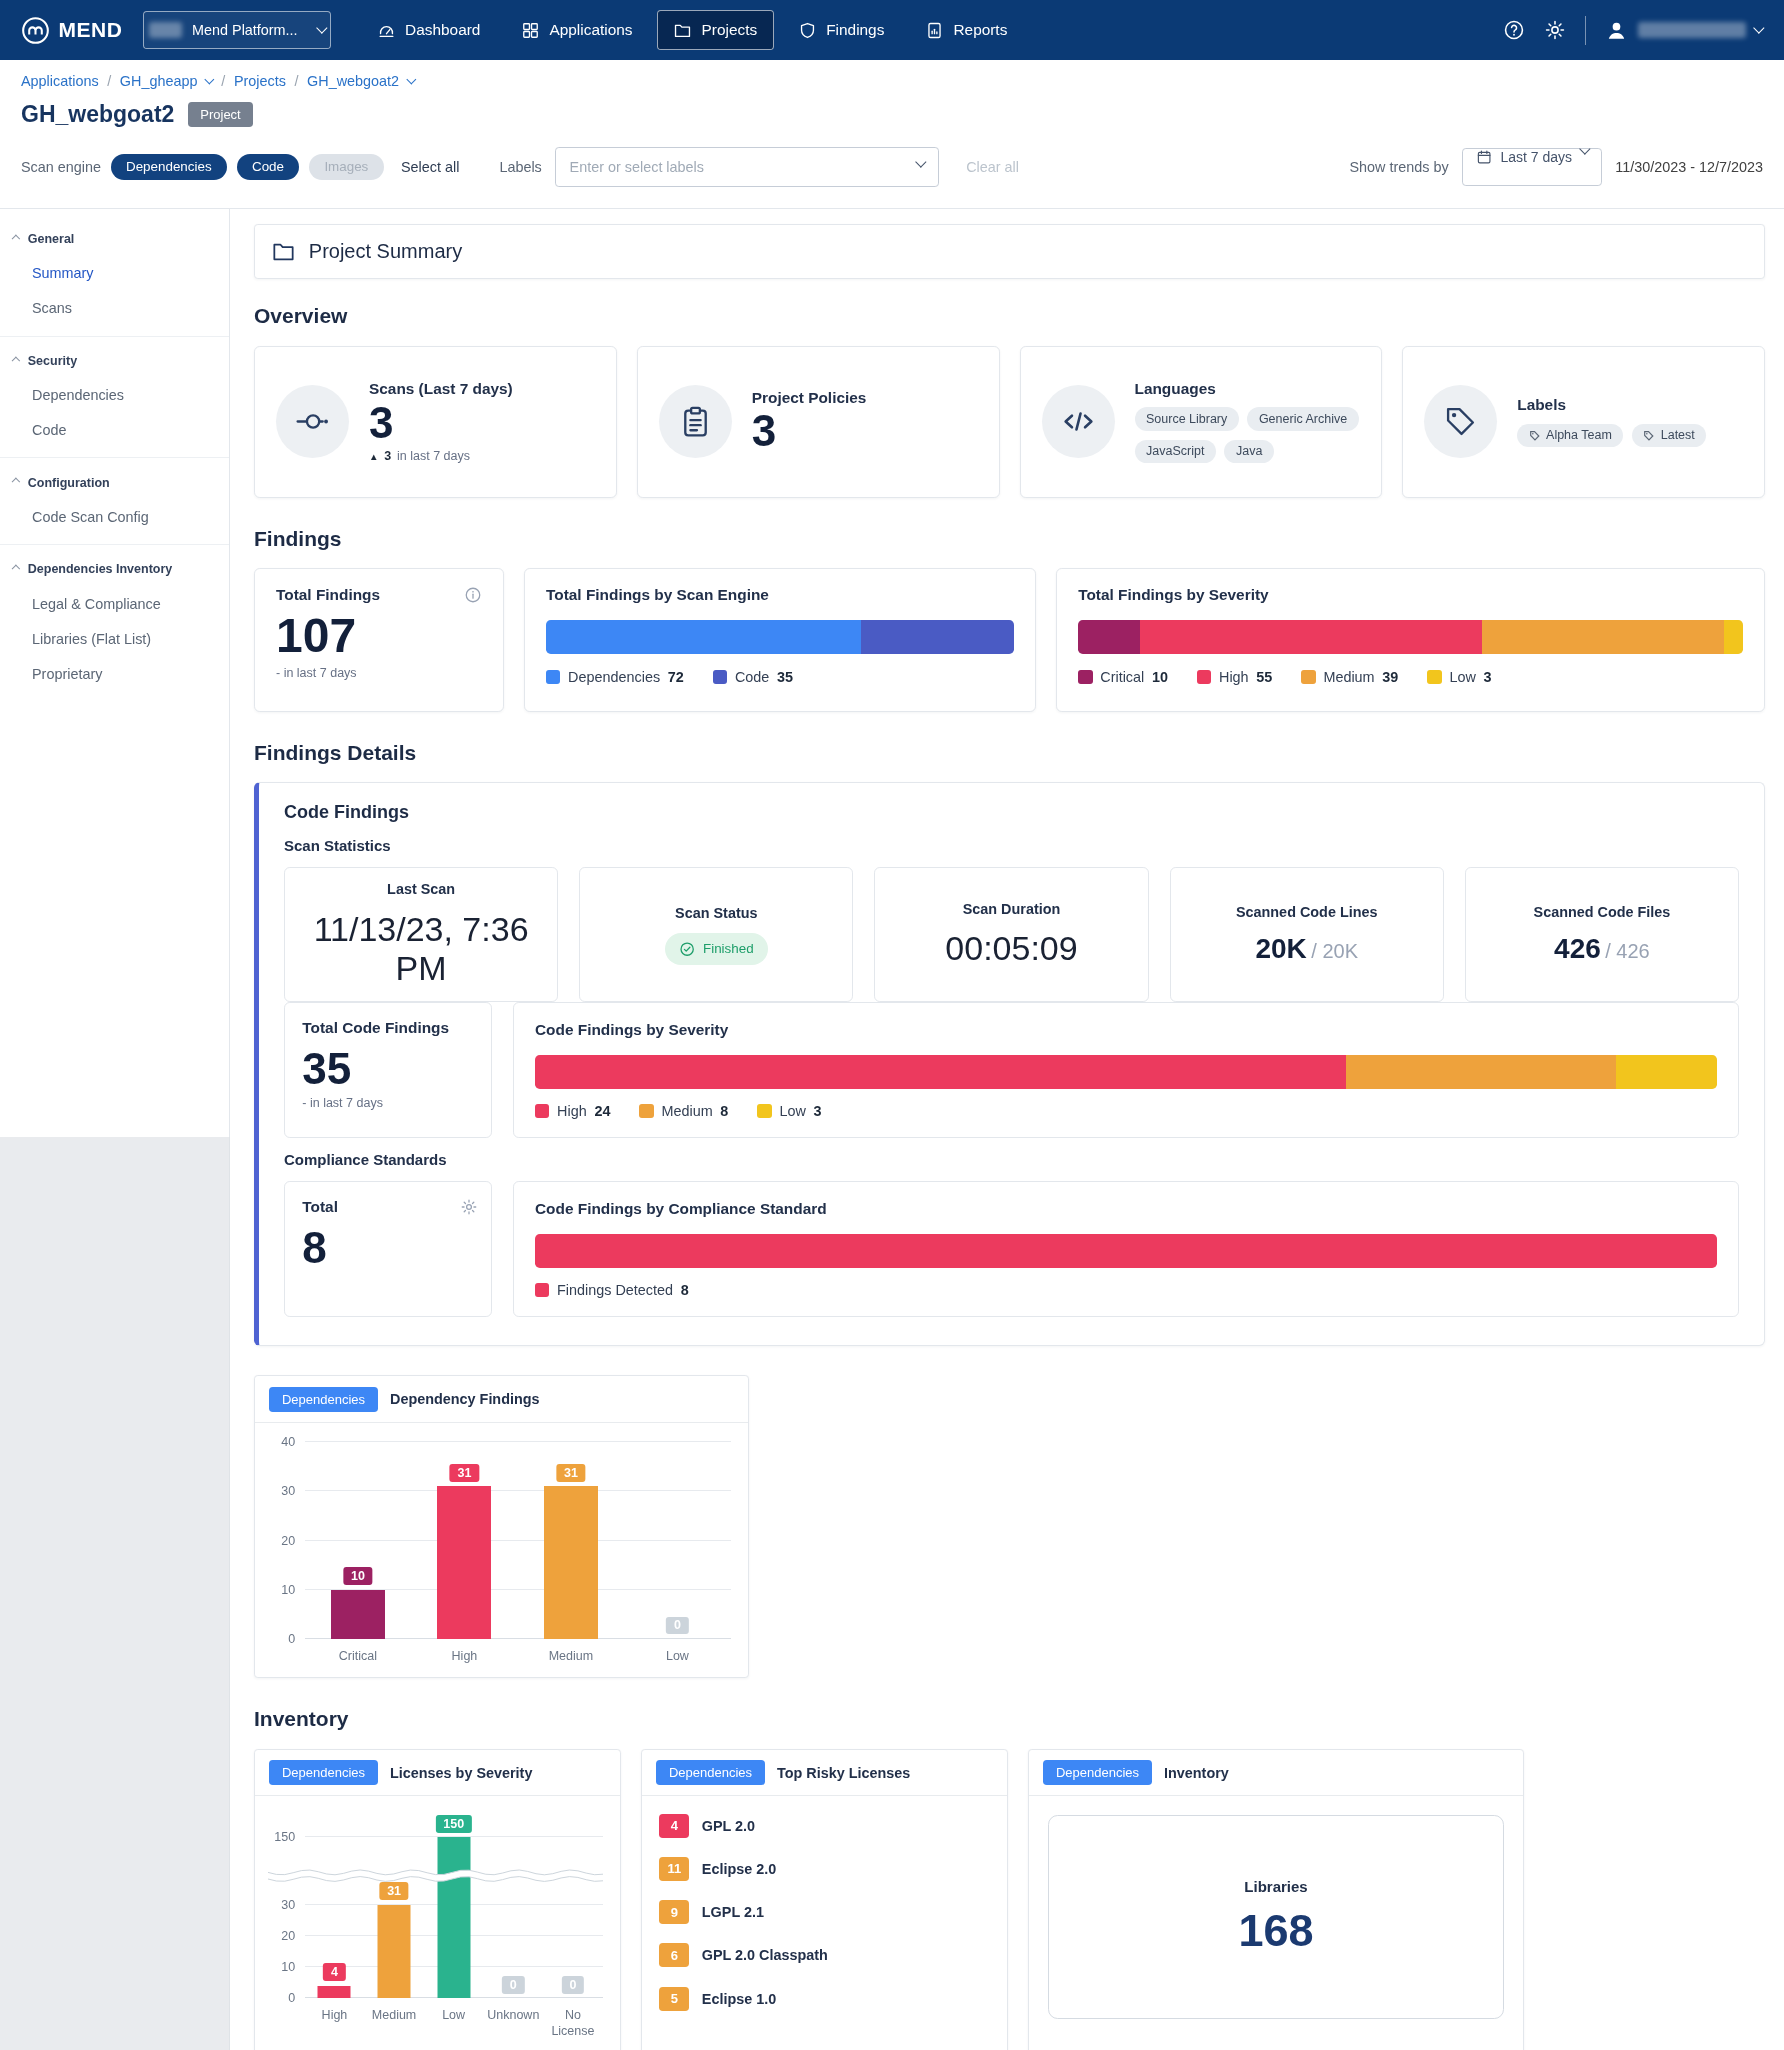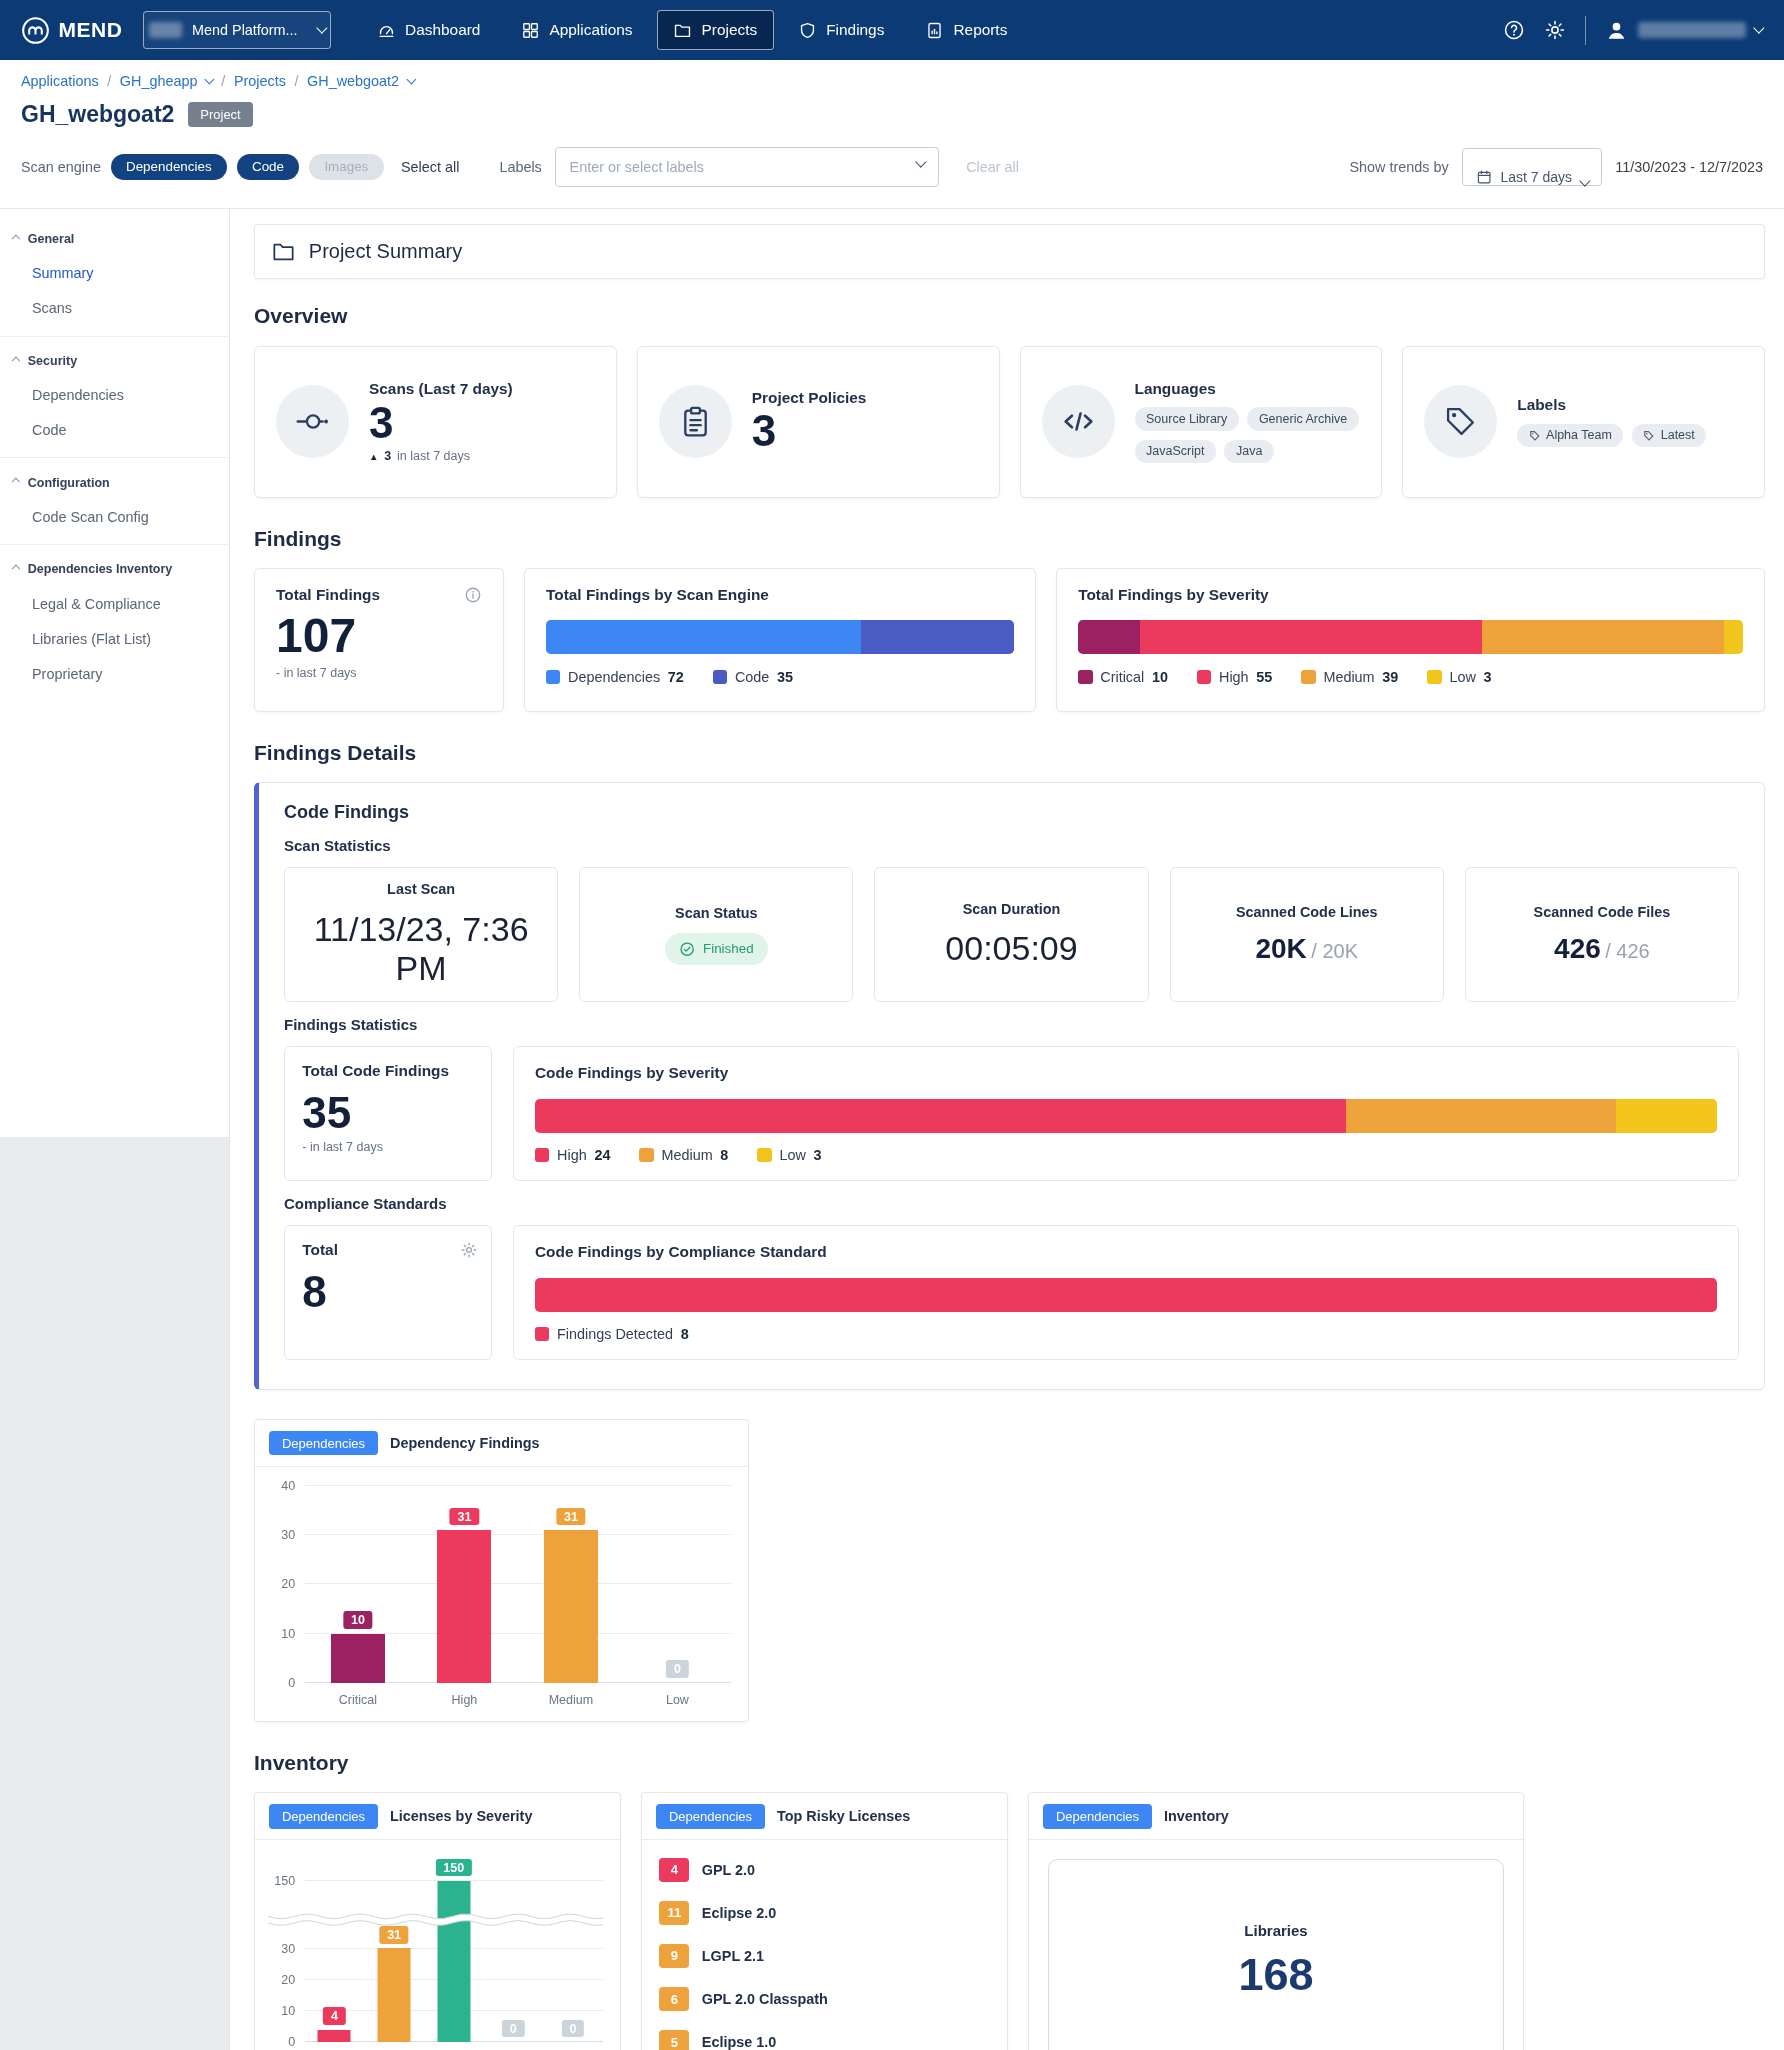--- a/index.html
+++ b/index.html
@@ -52,21 +52,21 @@
   .engine-pill{background:#12427f;color:#fff;font-size:13.4px;padding:5.8px 15.4px;border-radius:14.4px;margin-left:9.6px;cursor:pointer}
   .engine-pill.disabled{background:#dde2e8;color:#a6afba}
   .select-all{margin-left:17.3px;color:#2e3c52;cursor:pointer}
   .labels-label{margin-left:40px}
   .labels-box{position:relative;margin-left:13.4px}
   .labels-input{width:384px;height:40px;border:1px solid #c6cdd7;border-radius:3.8px;padding:0 37px 0 13.4px;font-size:14.4px;color:#333;font-family:inherit;outline:none;background:#fff}
   .labels-input::placeholder{color:#a0aab6}
   .labels-box .chev{position:absolute;right:14.4px;top:15.4px}
   .clear-all{margin-left:27px;color:#bcc4cd;cursor:pointer}
   .trends{margin-left:auto;display:flex;align-items:center;gap:13.4px}
-  .range-select{height:38px;border:1px solid #c6cdd7;border-radius:3.8px;display:flex;align-items:flex-end;gap:8.6px;padding:0 12.5px;color:#45536a;cursor:pointer;font-size:14px;background:#fff}
+  .range-select{height:38px;border:1px solid #c6cdd7;border-radius:3.8px;display:flex;align-items:flex-start;gap:8.6px;padding:0 12.5px;color:#45536a;cursor:pointer;font-size:14px;background:#fff}
   .range-select svg{width:16.3px;height:16.3px}
   .date-range{color:#404040;font-size:14.4px}
 
   
   .layout{display:flex;align-items:stretch}
   .left-col{width:230px;flex:none;display:flex;flex-direction:column}
   .sidebar{height:928px;border-right:1px solid #e3e7ec;padding-top:5.8px;background:#fff}
   .left-gray{flex:1;background:#e9ebee;border-right:1px solid #dfe3e7}
   .sb-section{padding:7.7px 0 9.6px;border-top:1px solid #edf0f3}
   .sb-section.first{border-top:none}
@@ -549,21 +549,20 @@
             <div><span class="stat-big">20K</span>
               <span class="stat-of">/ 20K</span></div>
           </div>
           <div class="stat-card">
             <div class="stat-title">Scanned Code Files</div>
             <div><span class="stat-big">426</span>
               <span class="stat-of">/ 426</span></div>
           </div>
         </div>
 
-        <div class="sub-h">Findings Statistics</div>
         <div class="fs-row">
           <div class="small-card">
             <div class="f-title-row">
                 <span>Total Code Findings</span>
               </div>
             <div class="f-value">35</div>
             <div class="f-caption">- in last 7 days</div>
           </div>
           <div class="wide-card">
             <div class="f-title-row">

